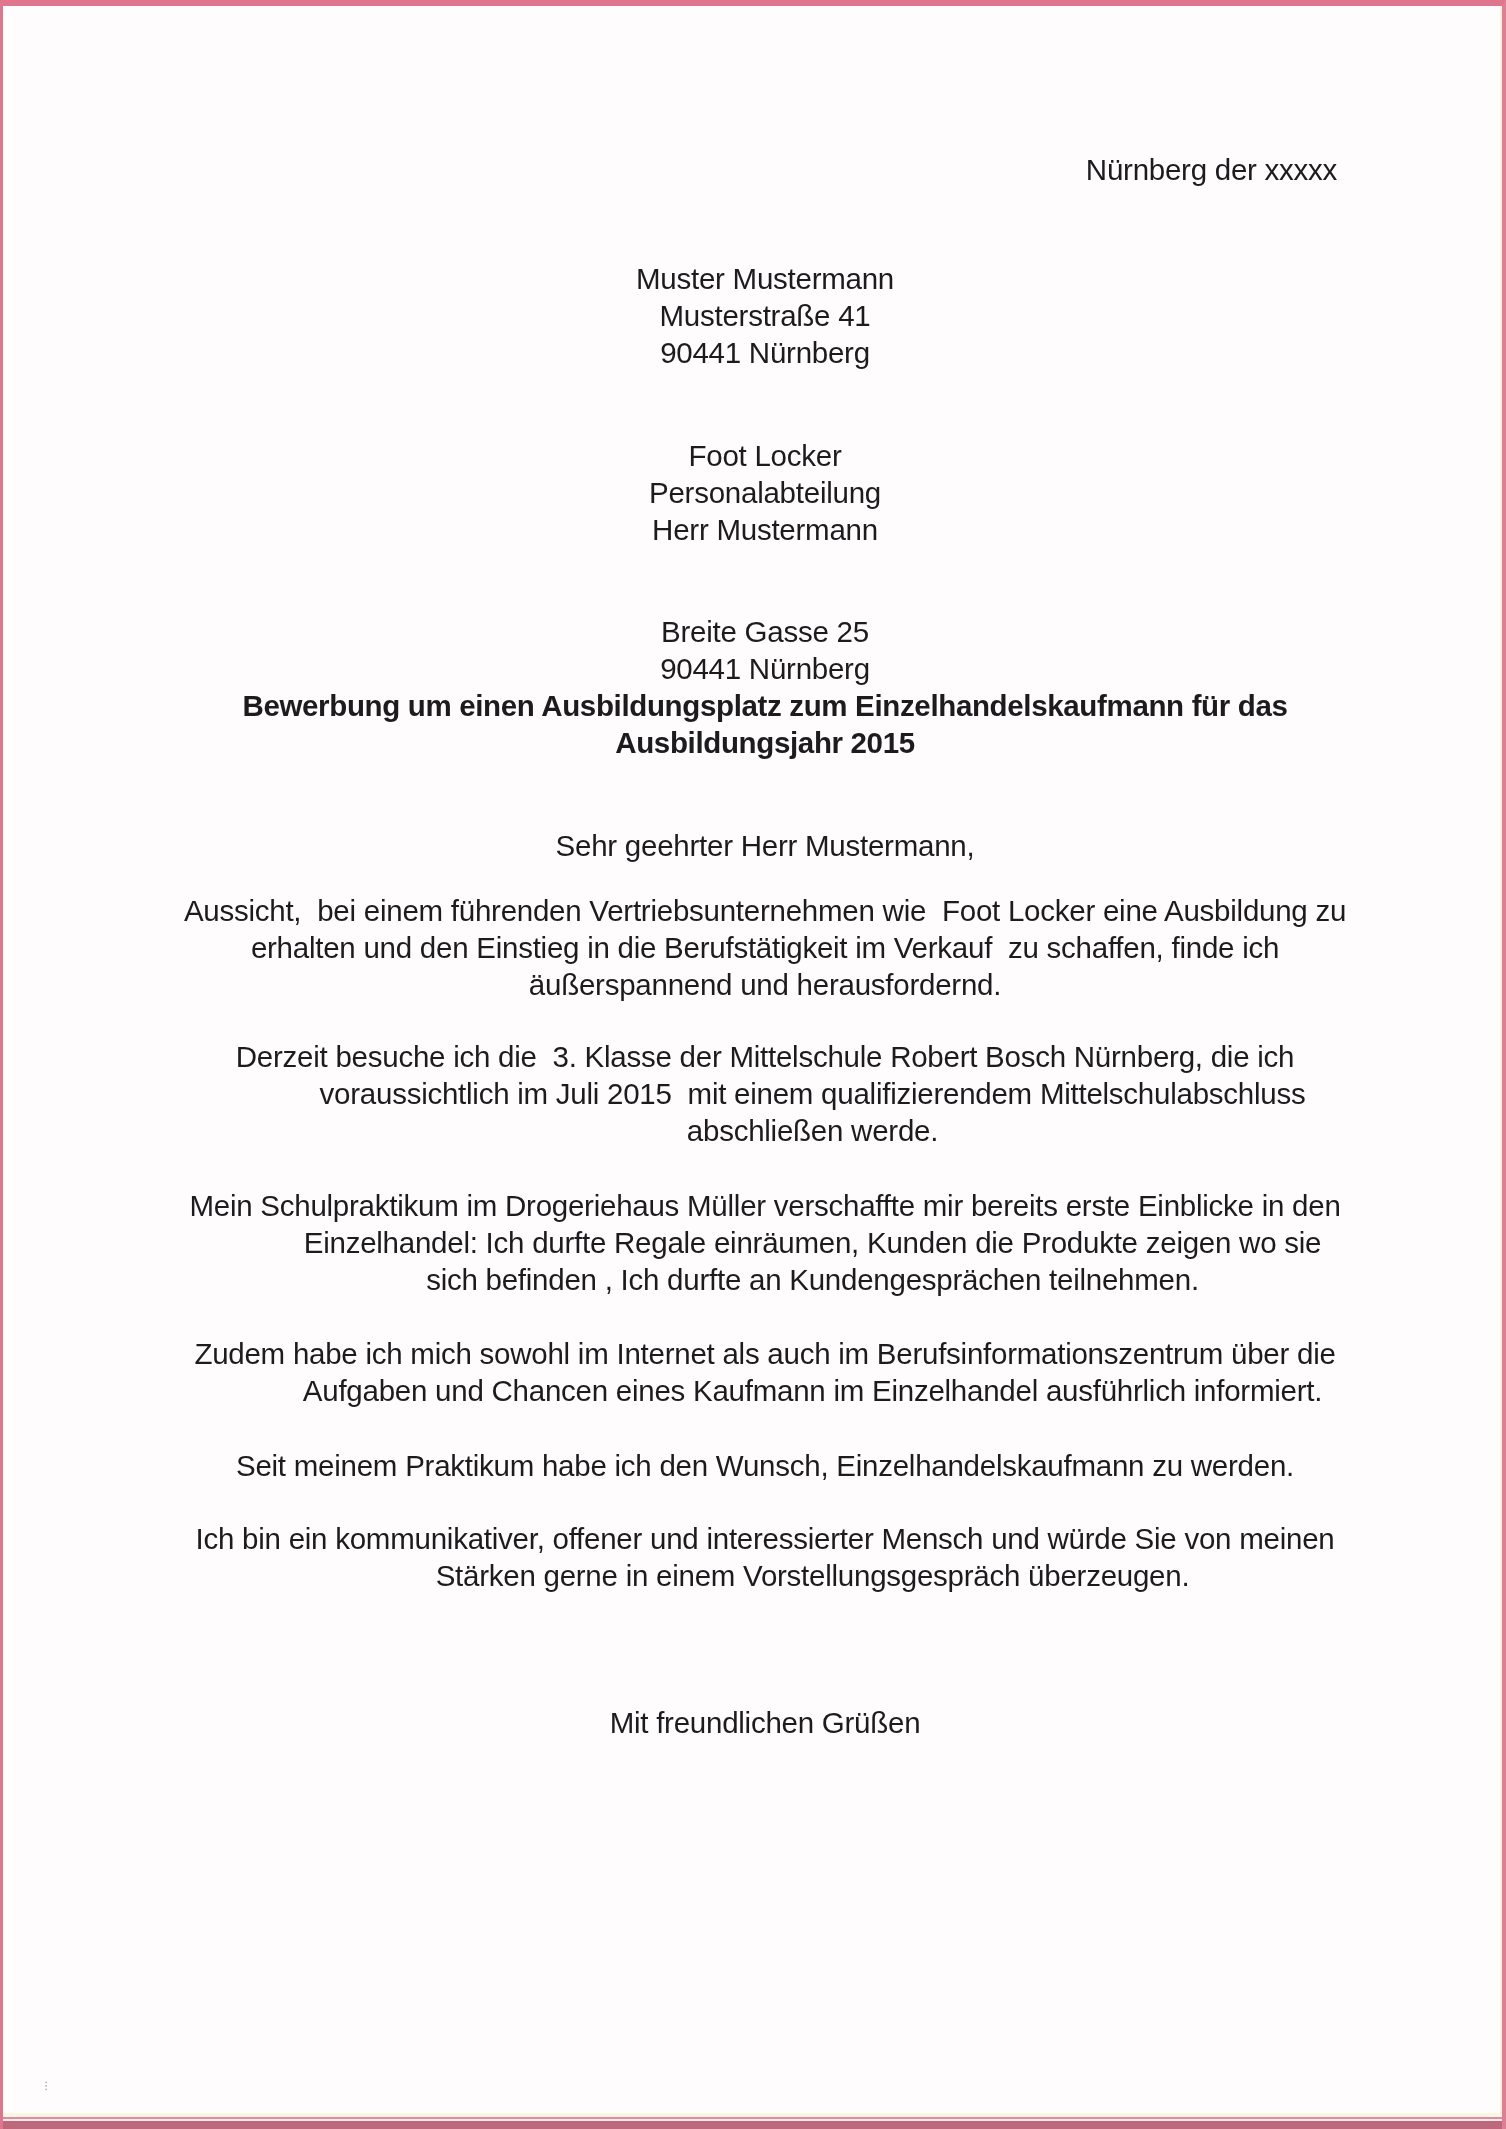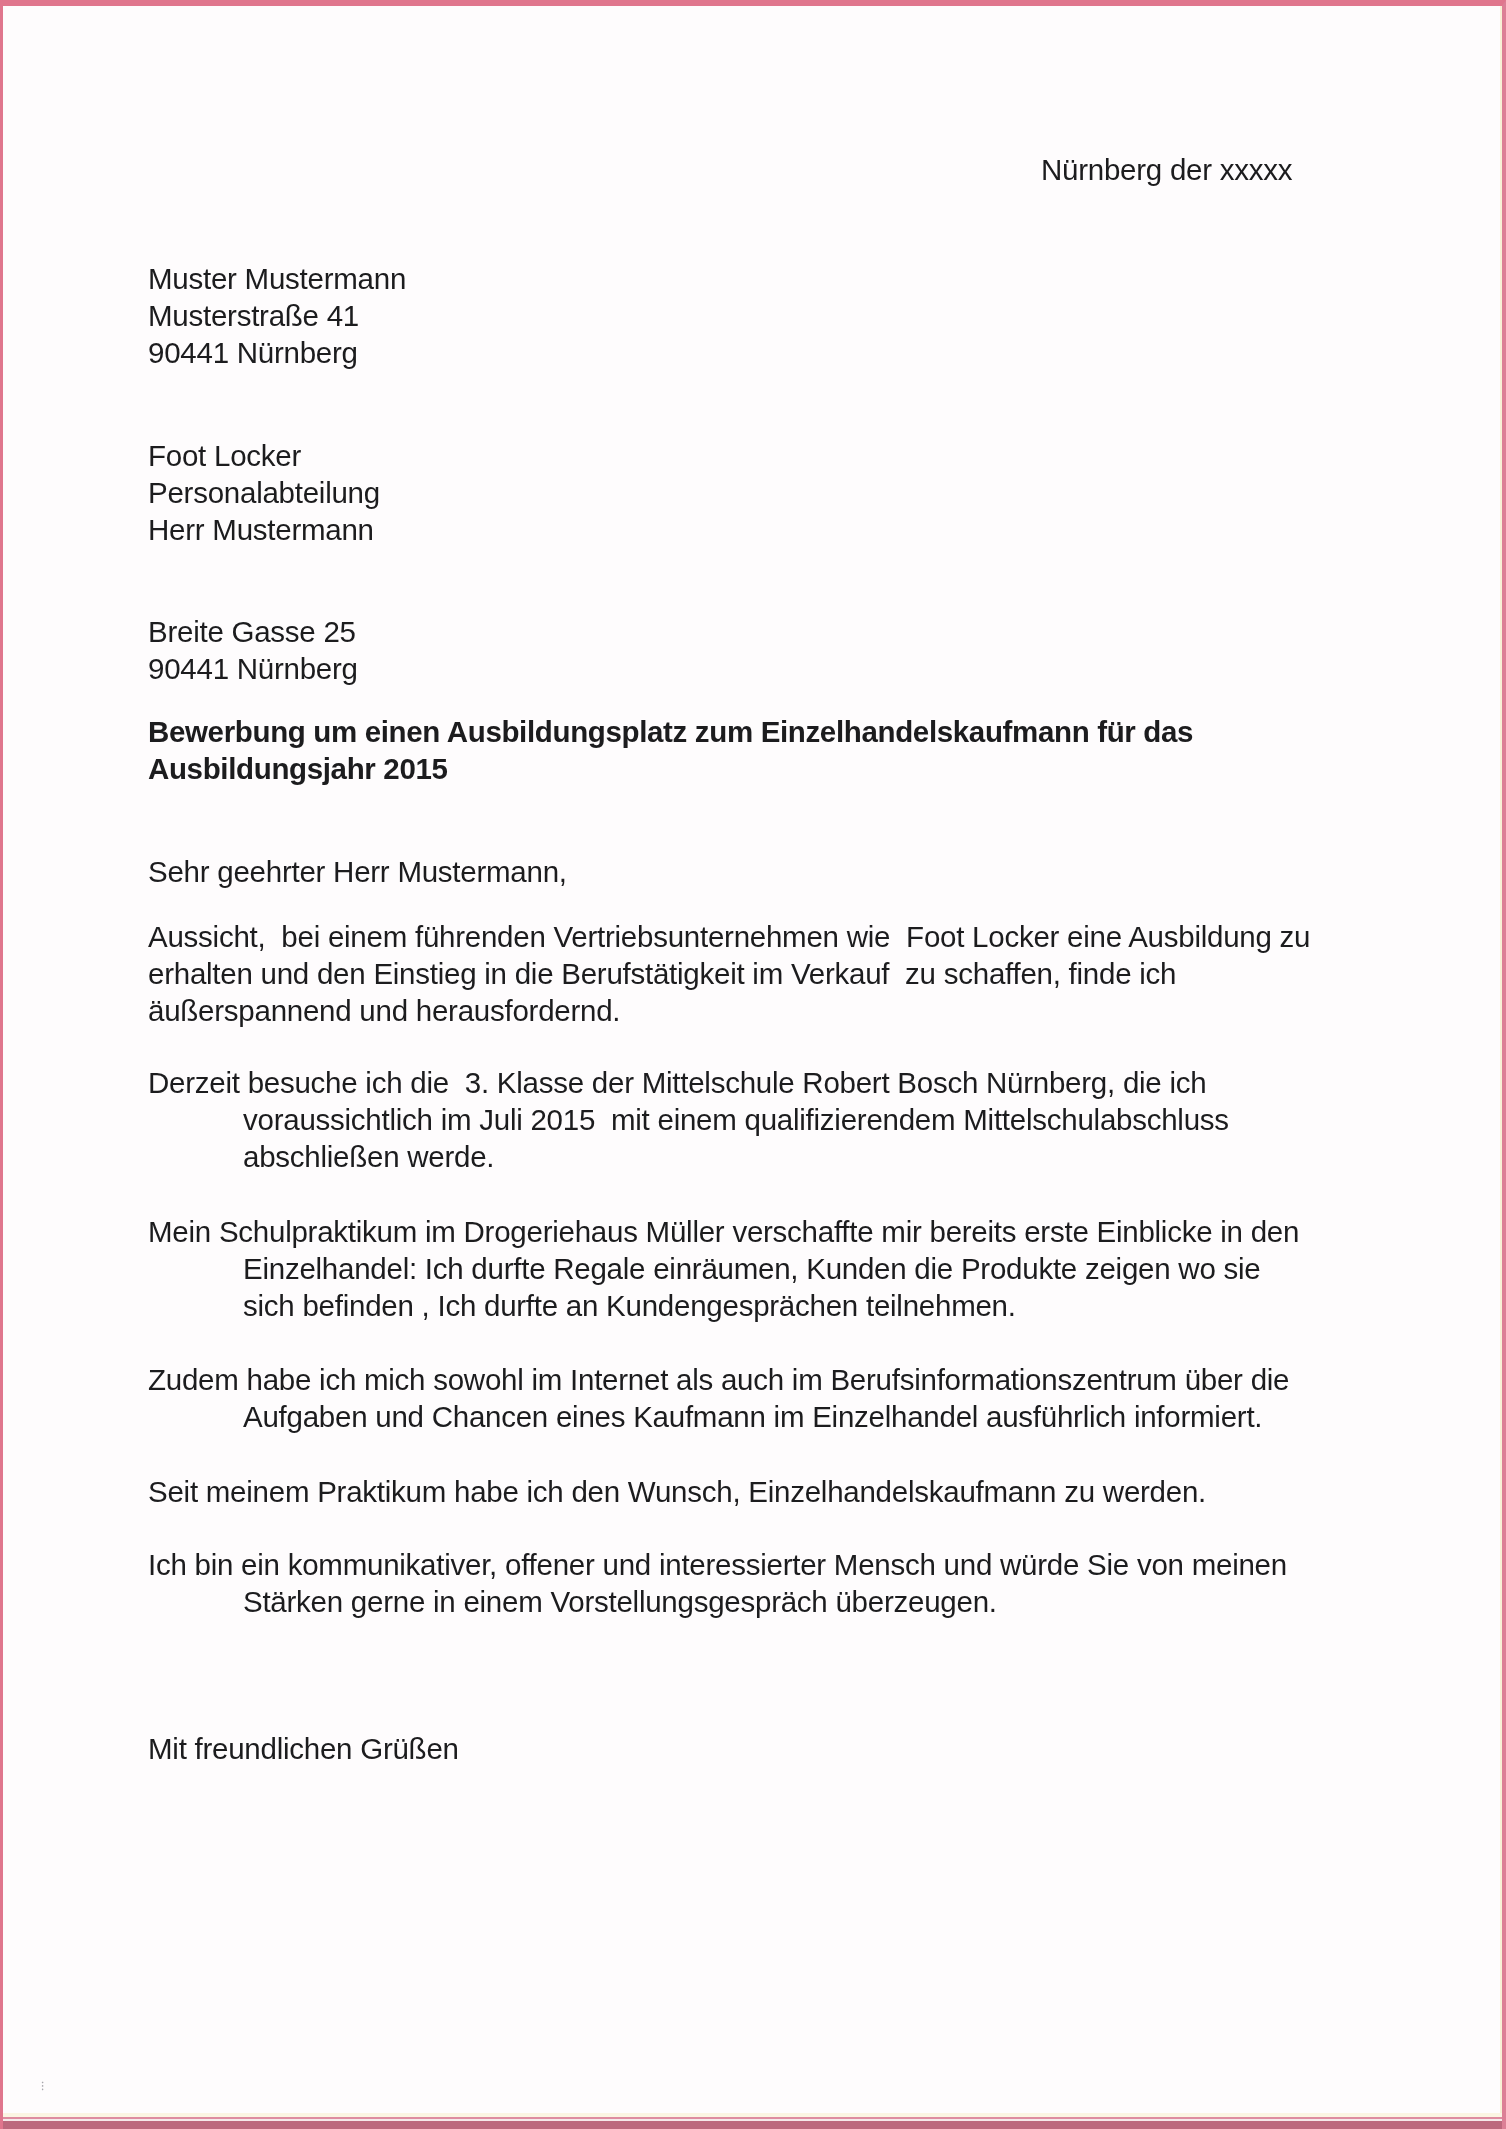--- a/index.html
+++ b/index.html
@@ -13,38 +13,38 @@
     background: #fefcfd;
     border-top: 6px solid #e0768d;
     border-left: 3px solid #e0768d;
     border-right: 4px solid #dc8096;
     box-shadow: inset -2px 0 0 #f8f1d6;
     overflow: hidden;
     color: #1c1c1e;
     font-size: 29.5px;
     line-height: 37px;
     letter-spacing: -0.25px;
+    text-align: center;
   }
 
   .content {
     padding-left: 145px;
     padding-right: 120px;
   }
 
   .line { white-space: pre; }
   .cont { padding-left: 95px; }
 
   .date-block { margin-top: 145px; padding-left: 893px; }
 
   .sender-block    { margin-top: 72px; }
   .recipient-block { margin-top: 66px; }
   .recipient-street-block { margin-top: 65px; }
 
   .subject-block {
-    margin-top: 26px;
     font-weight: bold;
     letter-spacing: -0.35px;
   }
 
   .salutation-block { margin-top: 66px; }
 
   .para-1 { margin-top: 28px; }
   .para-2 { margin-top: 35px; }
   .para-3 { margin-top: 38px; }
   .para-4 { margin-top: 37px; }

